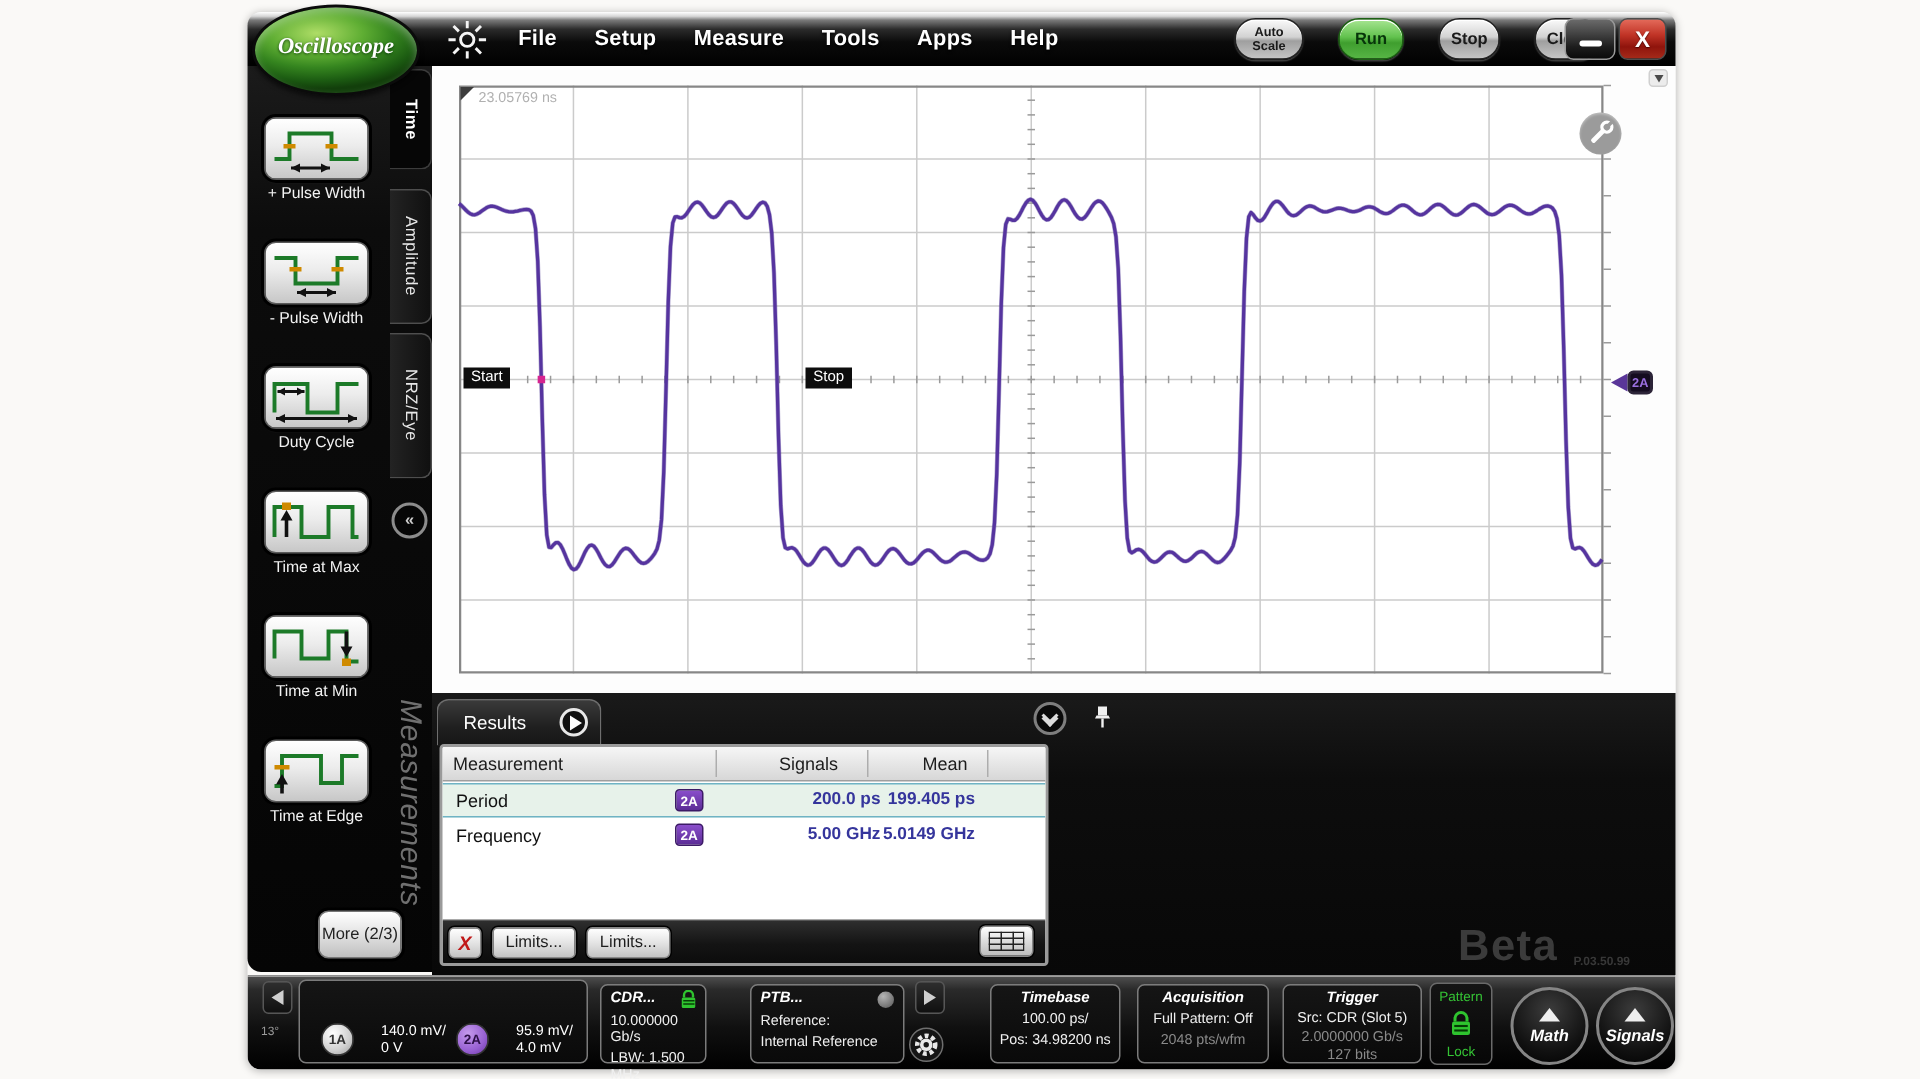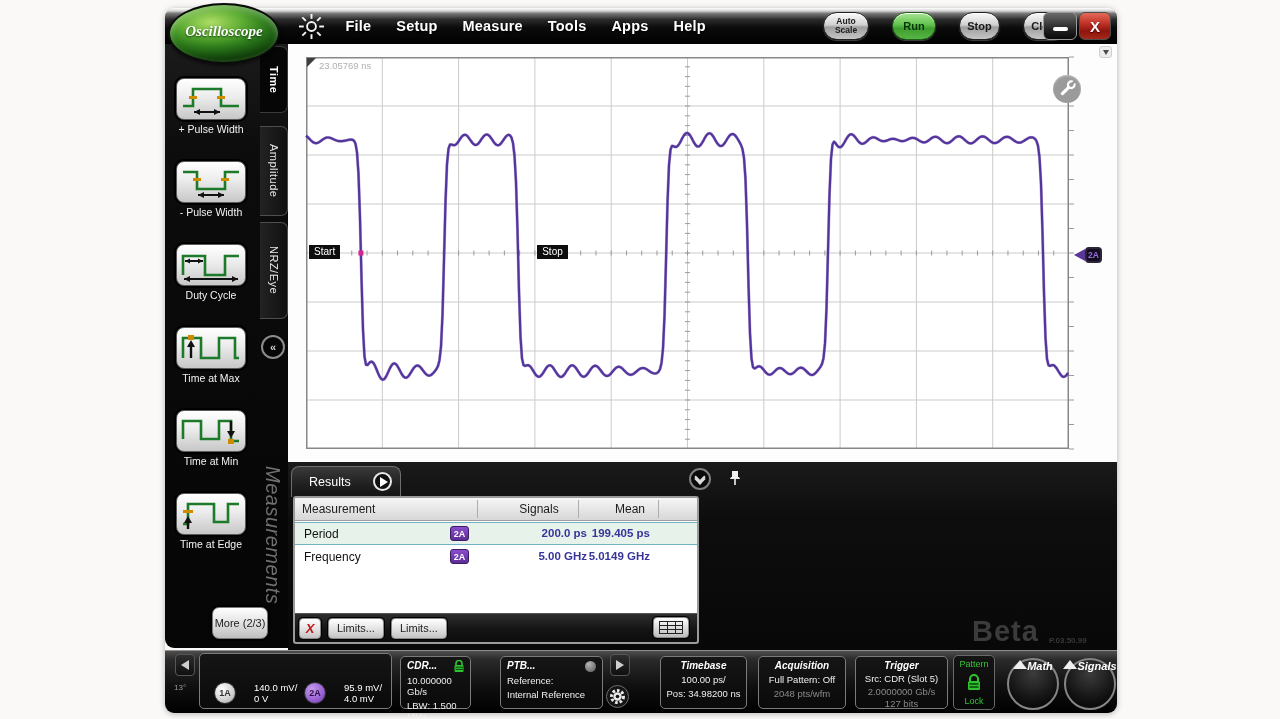--- a/index.html
+++ b/index.html
@@ -178,21 +178,21 @@
   .acq-box { left:593px; top:5px; width:88px; height:53px; padding:3px 3px; text-align:center; }
   .trg-box { left:690px; top:5px; width:93px; height:53px; padding:3px 3px; text-align:center; }
 
   .pattern-btn { position:absolute; left:788px; top:4px; width:42px; height:55px; border-radius:5px;
     border:1px solid #6a6a6a; background:linear-gradient(180deg,#141414,#070707);
     display:flex; flex-direction:column; align-items:center; justify-content:space-between; padding:3px 0; }
   .pattern-btn span { color:#35c435; font-size:9px; }
 
   .round-btn { position:absolute; width:52px; height:52px; border-radius:50%; border:2px solid #858585;
     background:radial-gradient(circle at 50% 28%, #3c3c3c, #111 65%, #000);
-    display:flex; flex-direction:row; align-items:flex-start; justify-content:center; color:#fff; }
+    display:flex; flex-direction:column; align-items:center; justify-content:center; color:#fff; }
   .round-btn .up { width:0; height:0; border-bottom:9px solid #efefef; border-left:7px solid transparent;
     border-right:7px solid transparent; margin-bottom:4px; }
   .round-btn .rlbl { font-size:11px; font-weight:700; font-style:italic; }
 
   .gear-btn { position:absolute; left:441px; top:34px; width:23px; height:23px; border-radius:50%;
     border:1px solid #6e6e6e; background:#151515; display:flex; align-items:center; justify-content:center; }
 </style>
 </head>
 <body>
 

